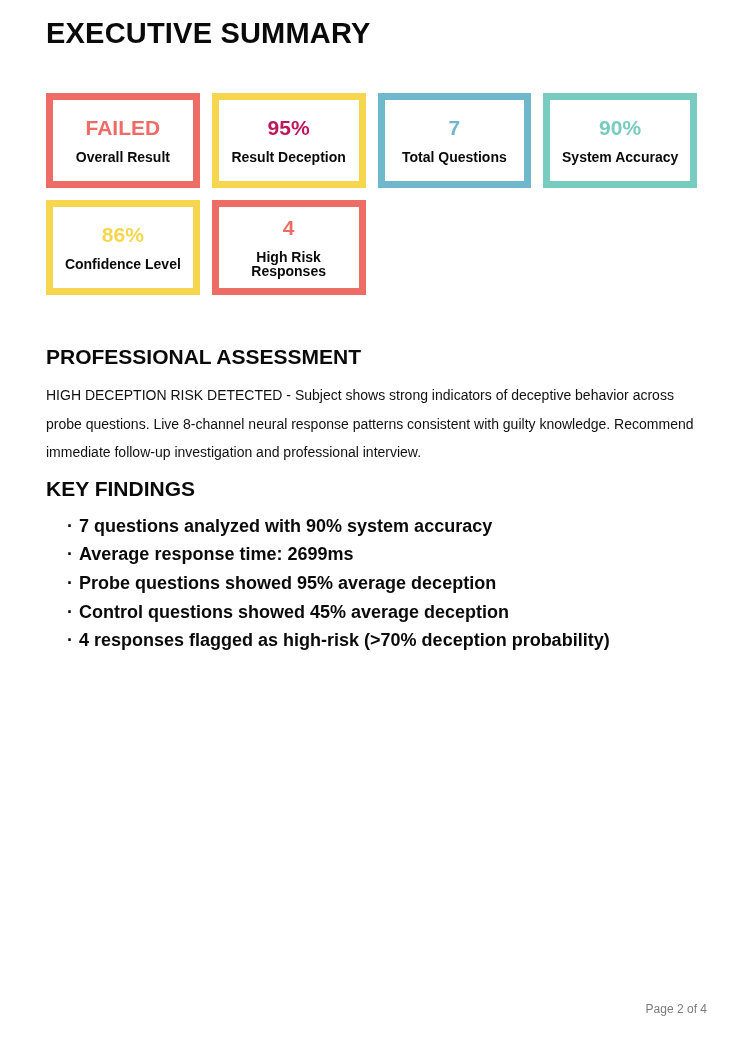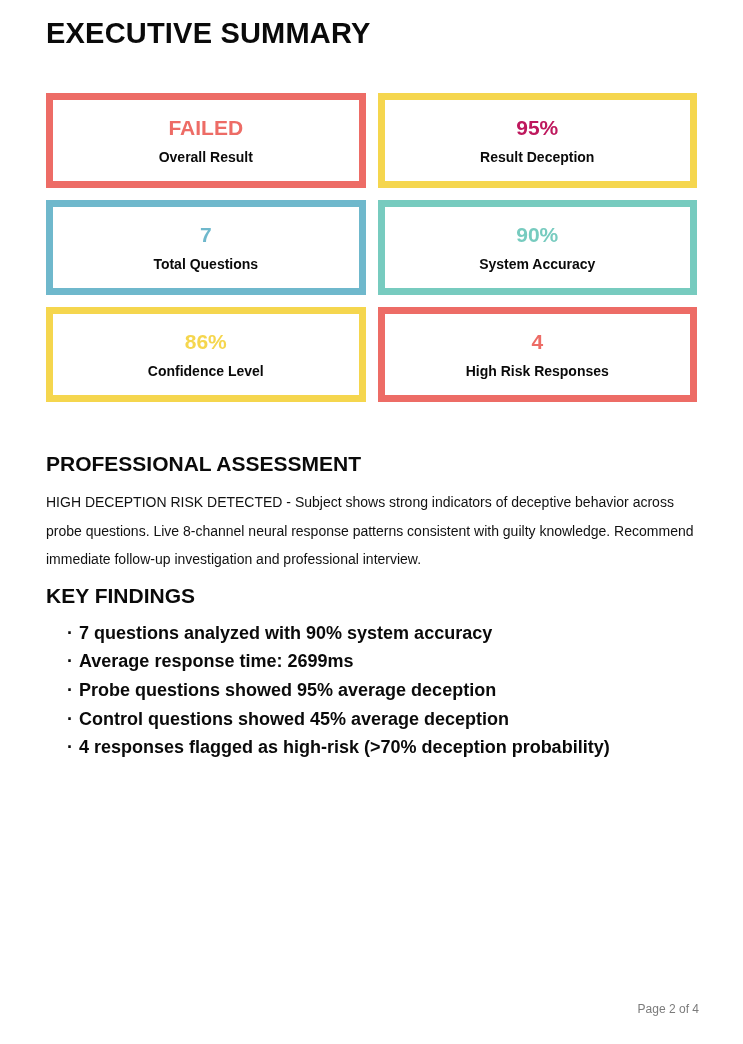--- a/index.html
+++ b/index.html
@@ -27,21 +27,21 @@
     margin-top: 19px;
     font-size: 29px;
     font-weight: 700;
     line-height: 29px;
     letter-spacing: 0.2px;
     color: #0a0a0a;
   }
   .cards {
     margin-top: 45px;
     display: grid;
-    grid-template-columns: repeat(2, 1fr);
+    grid-template-columns: repeat(4, 1fr);
     gap: 12px 12px;
   }
   .card {
     height: 95px;
     border: 7px solid #ccc;
     background: #fff;
     display: flex;
     flex-direction: column;
     align-items: center;
     justify-content: center;
@@ -51,21 +51,20 @@
     font-size: 21px;
     font-weight: 700;
     line-height: 21px;
   }
   .card .label {
     margin-top: 12px;
     font-size: 14px;
     font-weight: 700;
     line-height: 14px;
     color: #0a0a0a;
-    text-align: right;
   }
   .section-heading {
     font-size: 21px;
     font-weight: 700;
     line-height: 21px;
     color: #0a0a0a;
   }
   .pa-heading { margin-top: 51px; }
   .pa-body {
     margin-top: 14px;
@@ -86,21 +85,21 @@
     line-height: 28.7px;
     color: #0a0a0a;
   }
   .kf-list .dot {
     display: inline-block;
     margin-right: 6px;
   }
   .footer {
     position: absolute;
     top: 1002px;
-    right: 44px;
+    right: 36px;
     font-size: 12px;
     line-height: 14px;
     color: #7b7b7b;
   }
 </style>
 </head>
 <body>
 
 <div class="page">
   <div class="content">

